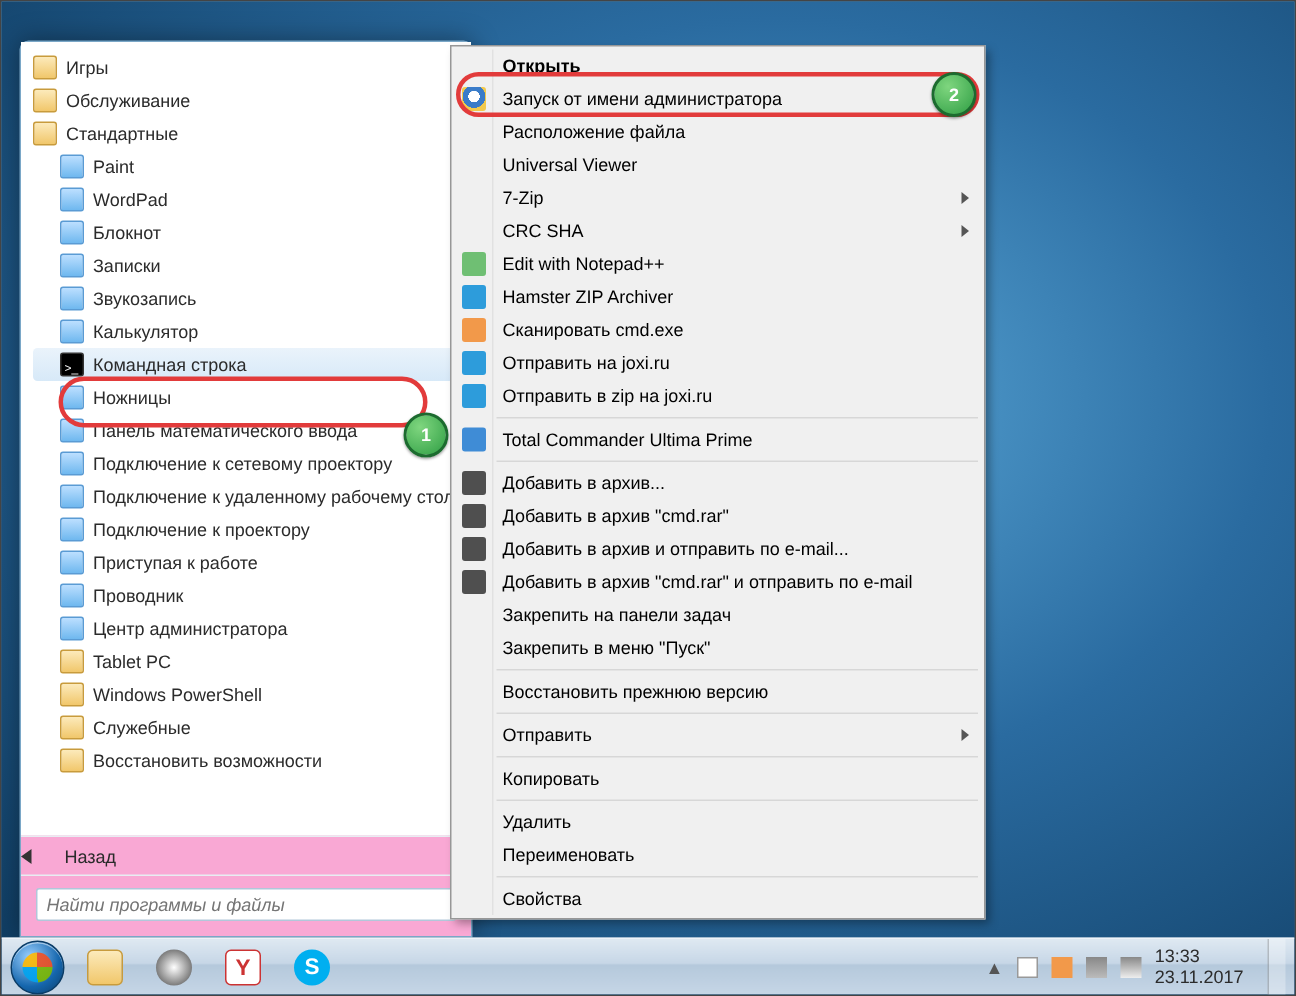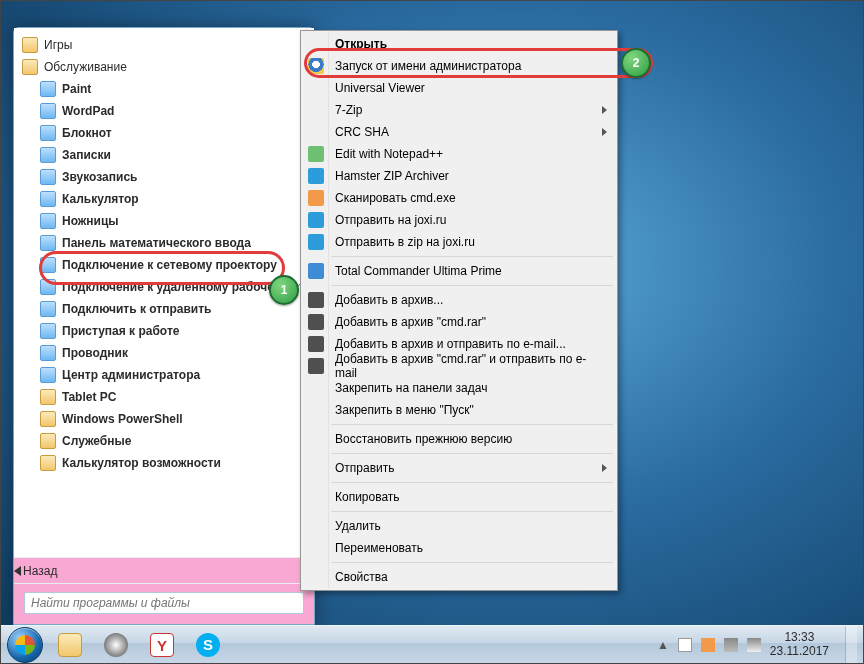--- a/index.html
+++ b/index.html
@@ -2,68 +2,72 @@
 <html><head>
 <meta charset="utf-8">
 <style>
 * { margin: 0; padding: 0; box-sizing: border-box; font-family: "Segoe UI", Tahoma, sans-serif; font-size: 12px; }
 body { width: 864px; height: 664px; background: linear-gradient(to bottom, #3a8ac7 0%, #2c6aa0 50%, #1e5a8e 100%); overflow: hidden; position: relative; border: 1px solid #444; }
 .desktop-bg { position: absolute; inset: 0; background: radial-gradient(ellipse at 60% 40%, #5aa8d8 0%, #2a6ba0 45%, #0e3a5f 100%); }
 .start-menu { position: absolute; left: 12px; bottom: 38px; width: 302px; height: 598px; background: #f9a8d4; border: 1px solid #7aa7c7; border-radius: 6px 6px 0 0; box-shadow: 0 0 18px rgba(0,0,0,.4); display: flex; flex-direction: column; }
 .sm-list { flex: 1; overflow: hidden; padding: 6px 4px 2px 8px; background: #fff; }
 .sm-item { display: flex; align-items: center; height: 22px; padding: 0 2px; gap: 6px; white-space: nowrap; color: #2b2b2b; cursor: default; position: relative; }
 .sm-item.indent0 { padding-left: 0; }
-.sm-item.indent1 { padding-left: 18px; font-weight: bold; }
+.sm-item.indent1 { padding-left: 18px; }
 .sm-item.selected { background: linear-gradient(#eaf3fb,#d7e9f8); border-radius: 3px; }
 .icon { width: 16px; height: 16px; flex: 0 0 16px; display: inline-block; border-radius: 2px; }
 .folder-icon { background: linear-gradient(#fceabb,#f1c76b); border: 1px solid #c89b3c; }
 .app-icon { background: linear-gradient(#bcdfff,#6fb8ef); border: 1px solid #5a9bd4; }
 .cmd-icon { background: #000; border: 1px solid #333; }
 .cmd-icon::after { content: ">_"; color: #fff; font-size: 8px; position: relative; left: 2px; top: 1px; }
-.back-row { height: 26px; padding: 0 10px; display:flex; align-items:center; gap:2px; border-top:1px solid #e8edf2; }
+.back-row { height: 26px; padding: 0 10px; display:flex; align-items:center; gap:22px; border-top:1px solid #e8edf2; }
 .back-tri { width:0; height:0; border-top:5px solid transparent; border-bottom:5px solid transparent; border-right:7px solid #333; }
 .search-row { padding: 8px 10px 10px; border-top:1px solid #e8edf2; }
 .search-input { width: 100%; height: 22px; padding: 2px 6px; border: 1px solid #b1c7da; border-radius: 2px; font-style: italic; color: #8a949d; background: #fff; }
-.ctx-menu { position: absolute; left: 299px; top: 29px; width: 318px; background: #f0f0f0; border: 1px solid #979797; box-shadow: 3px 3px 6px rgba(0,0,0,.35); padding: 2px; }
+.ctx-menu { position: absolute; left: 299px; top: 29px; width: 357px; background: #f0f0f0; border: 1px solid #979797; box-shadow: 3px 3px 6px rgba(0,0,0,.35); padding: 2px; }
 .ctx-rail { position: absolute; left: 2px; top: 2px; bottom: 2px; width: 26px; background: #f0f0f0; border-right: 1px solid #e1e1e1; }
 .ctx-item { display: flex; align-items: center; height: 22px; padding-left: 32px; padding-right: 18px; position: relative; cursor: default; }
 .ctx-item .ci-icon { position: absolute; left: 5px; width: 16px; height: 16px; }
 .ctx-item.has-sub::after { content: ""; position: absolute; right: 8px; width:0; height:0; border-top:4px solid transparent; border-bottom:4px solid transparent; border-left:5px solid #555; }
 .ctx-sep { height: 1px; margin: 3px 2px 3px 28px; background: #d7d7d7; }
 .shield-icon { background: radial-gradient(circle at 50% 40%, #fff 0 30%, #3a7cc9 31% 60%, #f2c94c 61% 100%); border-radius: 2px; }
 .generic-ico { border-radius: 2px; }
 .col-blue { background:#3f8cd6; } .col-orange{background:#f2994a;} .col-green{background:#6fbf73;} .col-teal{background:#2d9cdb;} .col-dark{background:#4f4f4f;}
 .callout { position: absolute; border: 3px solid #e23b3b; border-radius: 18px; pointer-events: none; }
 .callout-badge { width: 30px; height: 30px; border-radius: 50%; background: radial-gradient(circle at 35% 30%, #7fd67f, #2f9e44); border: 2px solid #1c6b2f; color: #fff; font-weight: 700; font-size: 16px; display:flex; align-items:center; justify-content:center; position:absolute; box-shadow: 0 1px 2px rgba(0,0,0,.4); }
 .taskbar { position:absolute; left:0; right:0; bottom:0; height:38px; background: linear-gradient(#dfe9f2,#c6d6e6 45%,#b4c8db 46%,#c6d6e6); border-top:1px solid rgba(255,255,255,.7); display:flex; align-items:center; padding:0 6px; }
 .orb { width: 36px; height: 36px; border-radius: 50%; background: radial-gradient(circle at 35% 30%, #9ad0ff, #1566ad 60%, #0b3c66); border:1px solid #0b3c66; box-shadow: inset 0 1px 0 rgba(255,255,255,.5); margin-right:4px; position:relative; }
 .orb::after{ content:""; position:absolute; inset:7px; border-radius:50%; background: conic-gradient(#f25022 0 25%, #7fba00 25% 50%, #00a4ef 50% 75%, #ffb900 75% 100%); opacity:.9; }
 .tb-gap { flex:1; }
 .tb-btn { width: 44px; height: 30px; margin: 0 1px; border-radius:3px; display:flex; align-items:center; justify-content:center; }
 .tb-ico { width:24px; height:24px; border-radius:4px; }
 .tray { display:flex; align-items:center; gap:9px; padding:0 8px; height:100%; }
 .tray .tico { width:14px; height:14px; }
-.clock { text-align:center; line-height:1.15; color:#2b2b2b; padding-right:2px; }
+.clock { text-align:left; line-height:1.15; color:#2b2b2b; padding-right:2px; }
 .show-desktop { width:12px; height:38px; border-left:1px solid rgba(0,0,0,.2); margin-left:6px; background:rgba(255,255,255,.3); }
 </style>
 </head>
 <body>
 
 <div class="desktop-bg"></div>
 
 <div class="start-menu">
   <div class="sm-list" id="sm-list">
       <div class="sm-item indent0">
         <span class="icon folder-icon"></span>
         <span>Игры</span>
       </div>
       <div class="sm-item indent0">
         <span class="icon folder-icon"></span>
         <span>Обслуживание</span>
       </div>
+      <div class="sm-item indent0">
+        <span class="icon folder-icon"></span>
+        <span>Стандартные</span>
+      </div>
       <div class="sm-item indent1">
         <span class="icon app-icon"></span>
         <span>Paint</span>
       </div>
       <div class="sm-item indent1">
         <span class="icon app-icon"></span>
         <span>WordPad</span>
       </div>
       <div class="sm-item indent1">
         <span class="icon app-icon"></span>
@@ -74,39 +78,43 @@
         <span>Записки</span>
       </div>
       <div class="sm-item indent1">
         <span class="icon app-icon"></span>
         <span>Звукозапись</span>
       </div>
       <div class="sm-item indent1">
         <span class="icon app-icon"></span>
         <span>Калькулятор</span>
       </div>
+      <div class="sm-item indent1 selected">
+        <span class="icon cmd-icon"></span>
+        <span>Командная строка</span>
+      </div>
       <div class="sm-item indent1">
         <span class="icon app-icon"></span>
         <span>Ножницы</span>
       </div>
       <div class="sm-item indent1">
         <span class="icon app-icon"></span>
         <span>Панель математического ввода</span>
       </div>
       <div class="sm-item indent1">
         <span class="icon app-icon"></span>
         <span>Подключение к сетевому проектору</span>
       </div>
       <div class="sm-item indent1">
         <span class="icon app-icon"></span>
         <span>Подключение к удаленному рабочему столу</span>
       </div>
       <div class="sm-item indent1">
         <span class="icon app-icon"></span>
-        <span>Подключить к отправить</span>
+        <span>Подключение к проектору</span>
       </div>
       <div class="sm-item indent1">
         <span class="icon app-icon"></span>
         <span>Приступая к работе</span>
       </div>
       <div class="sm-item indent1">
         <span class="icon app-icon"></span>
         <span>Проводник</span>
       </div>
       <div class="sm-item indent1">
@@ -120,41 +128,44 @@
       <div class="sm-item indent1">
         <span class="icon folder-icon"></span>
         <span>Windows PowerShell</span>
       </div>
       <div class="sm-item indent1">
         <span class="icon folder-icon"></span>
         <span>Служебные</span>
       </div>
       <div class="sm-item indent1">
         <span class="icon folder-icon"></span>
-        <span>Калькулятор возможности</span>
+        <span>Восстановить возможности</span>
       </div>
     </div>
   <div class="back-row sm-item indent0">
     <span class="back-tri"></span>
     <span>Назад</span>
   </div>
   <div class="search-row">
     <input class="search-input" placeholder="Найти программы и файлы" style="">
   </div>
 </div>
 
 <div class="ctx-menu">
   <div class="ctx-rail"></div>
   <div id="ctx-body">
       <div class="ctx-item">
         <span style="font-weight: 700;">Открыть</span>
       </div>
       <div class="ctx-item">
         <span class="ci-icon shield-icon"></span>
         <span>Запуск от имени администратора</span>
+      </div>
+      <div class="ctx-item">
+        <span>Расположение файла</span>
       </div>
       <div class="ctx-item">
         <span>Universal Viewer</span>
       </div>
       <div class="ctx-item has-sub">
         <span>7-Zip</span>
       </div>
       <div class="ctx-item has-sub">
         <span>CRC SHA</span>
       </div>

